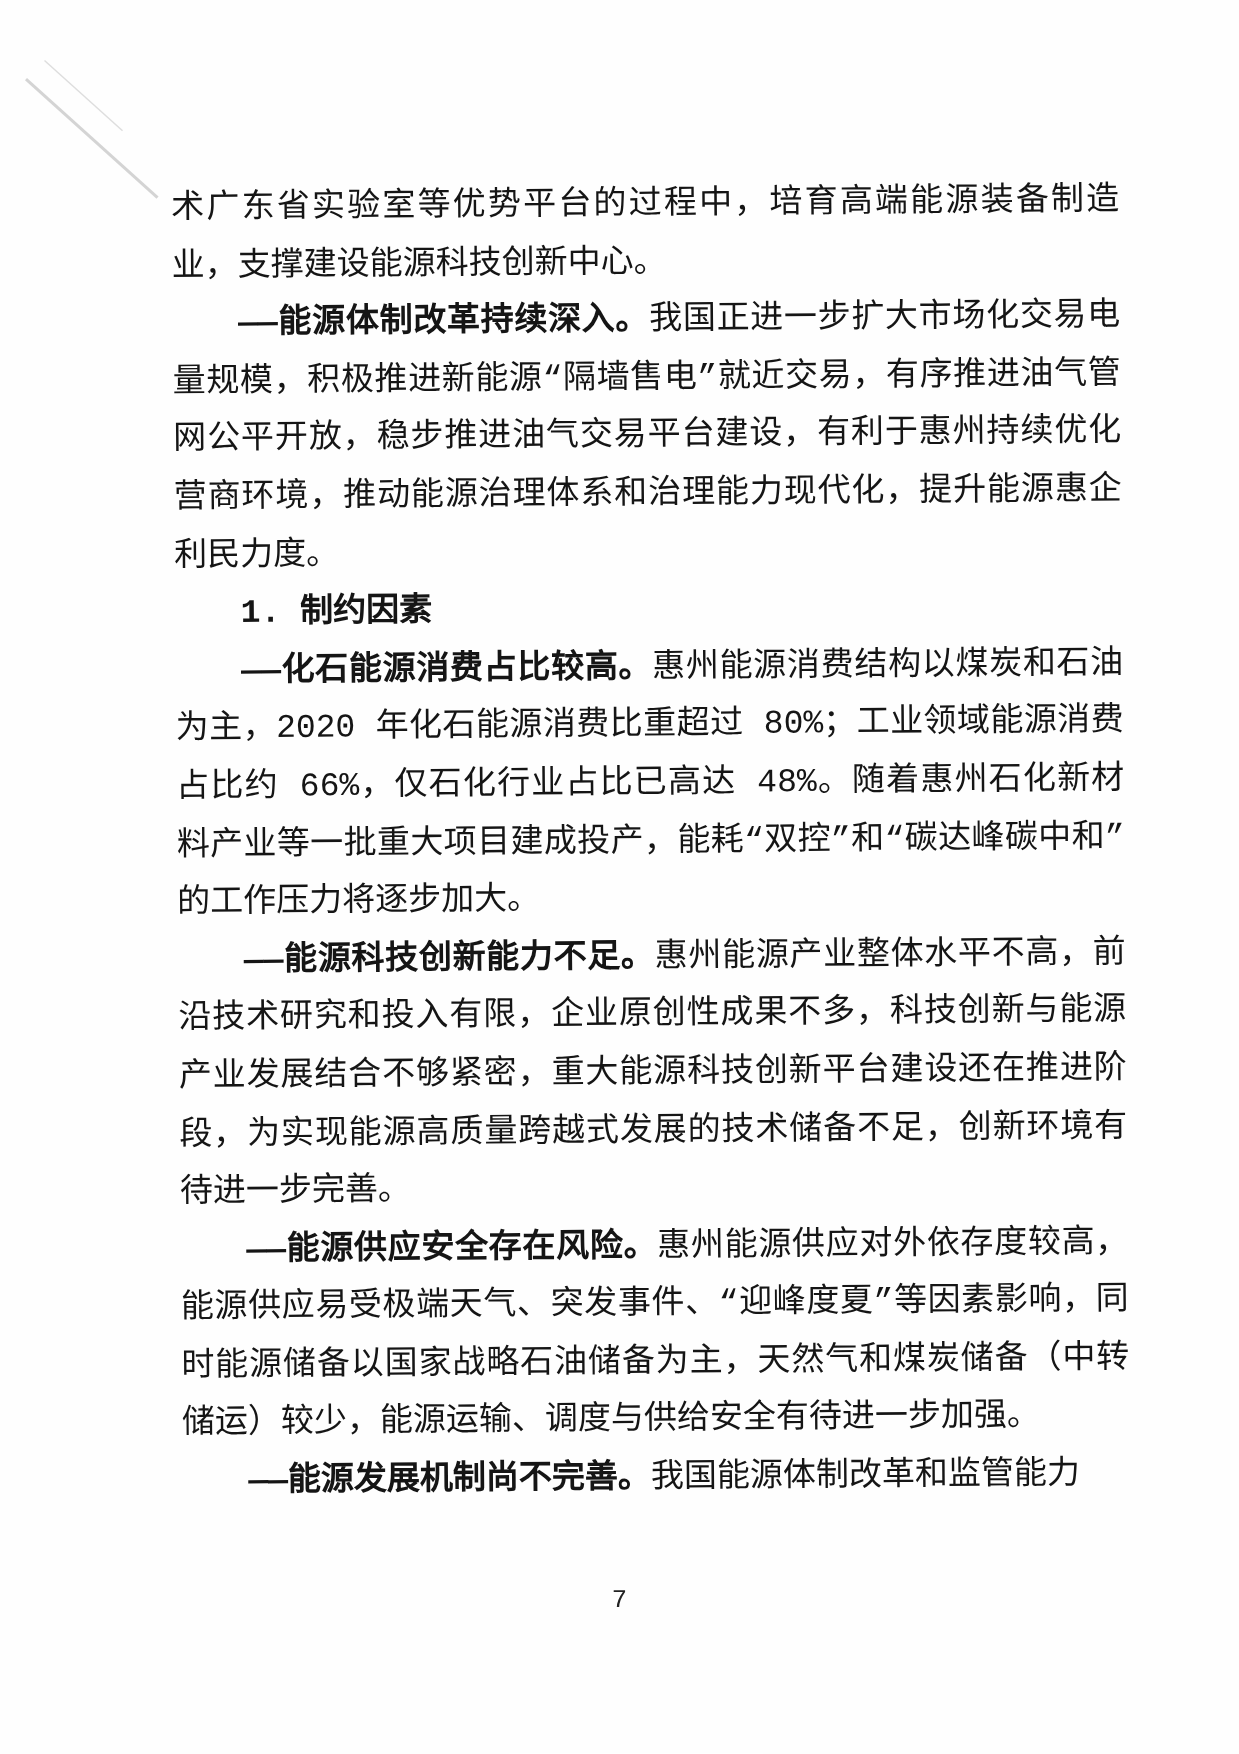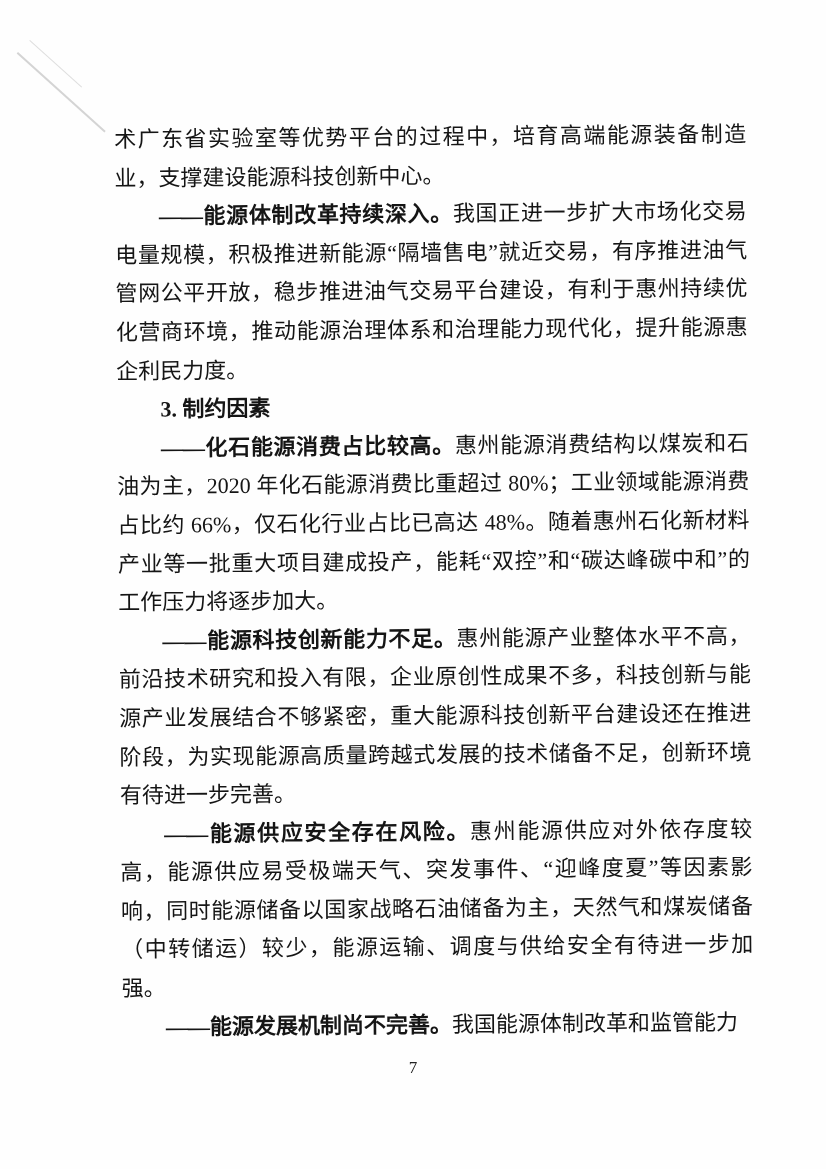--- a/index.html
+++ b/index.html
@@ -7,21 +7,21 @@
     padding: 0;
     background: #ffffff;
   }
   .sheet {
     position: relative;
     width: 826px;
     height: 1169px;
     margin: 0 auto;
     background: #fefefe;
     overflow: hidden;
-    font-family: Liberation Serif, serif;
+    font-family: Liberation Mono, monospace;
     color: #151515;
   }
   
   .scan-artifact {
     position: absolute;
     left: 18px;
     top: 52px;
     width: 118px;
     height: 1.5px;
     background: #c9c9c9;
@@ -74,20 +74,20 @@
 </style>
 </head>
 <body>
 
 <div class="sheet">
   <div class="scan-artifact"></div>
   <div class="scan-artifact-2"></div>
   <div class="content">
       <p class="para"><span>术广东省实验室等优势平台的过程中，培育高端能源装备制造业，支撑建设能源科技创新中心。</span></p>
       <p class="para indent"><span class="bold">——能源体制改革持续深入。</span><span>我国正进一步扩大市场化交易电量规模，积极推进新能源“隔墙售电”就近交易，有序推进油气管网公平开放，稳步推进油气交易平台建设，有利于惠州持续优化营商环境，推动能源治理体系和治理能力现代化，提升能源惠企利民力度。</span></p>
-      <p class="para indent"><span class="bold">3. 制约因素</span></p>
+      <p class="para indent"><span class="bold">1. 制约因素</span></p>
       <p class="para indent"><span class="bold">——化石能源消费占比较高。</span><span>惠州能源消费结构以煤炭和石油为主，2020 年化石能源消费比重超过 80%；工业领域能源消费占比约 66%，仅石化行业占比已高达 48%。随着惠州石化新材料产业等一批重大项目建成投产，能耗“双控”和“碳达峰碳中和”的工作压力将逐步加大。</span></p>
       <p class="para indent"><span class="bold">——能源科技创新能力不足。</span><span>惠州能源产业整体水平不高，前沿技术研究和投入有限，企业原创性成果不多，科技创新与能源产业发展结合不够紧密，重大能源科技创新平台建设还在推进阶段，为实现能源高质量跨越式发展的技术储备不足，创新环境有待进一步完善。</span></p>
       <p class="para indent"><span class="bold">——能源供应安全存在风险。</span><span>惠州能源供应对外依存度较高，能源供应易受极端天气、突发事件、“迎峰度夏”等因素影响，同时能源储备以国家战略石油储备为主，天然气和煤炭储备（中转储运）较少，能源运输、调度与供给安全有待进一步加强。</span></p>
       <p class="para indent"><span class="bold">——能源发展机制尚不完善。</span><span>我国能源体制改革和监管能力</span></p>
     </div>
   <div class="page-number">7</div>
 </div>
 
 </body></html>

